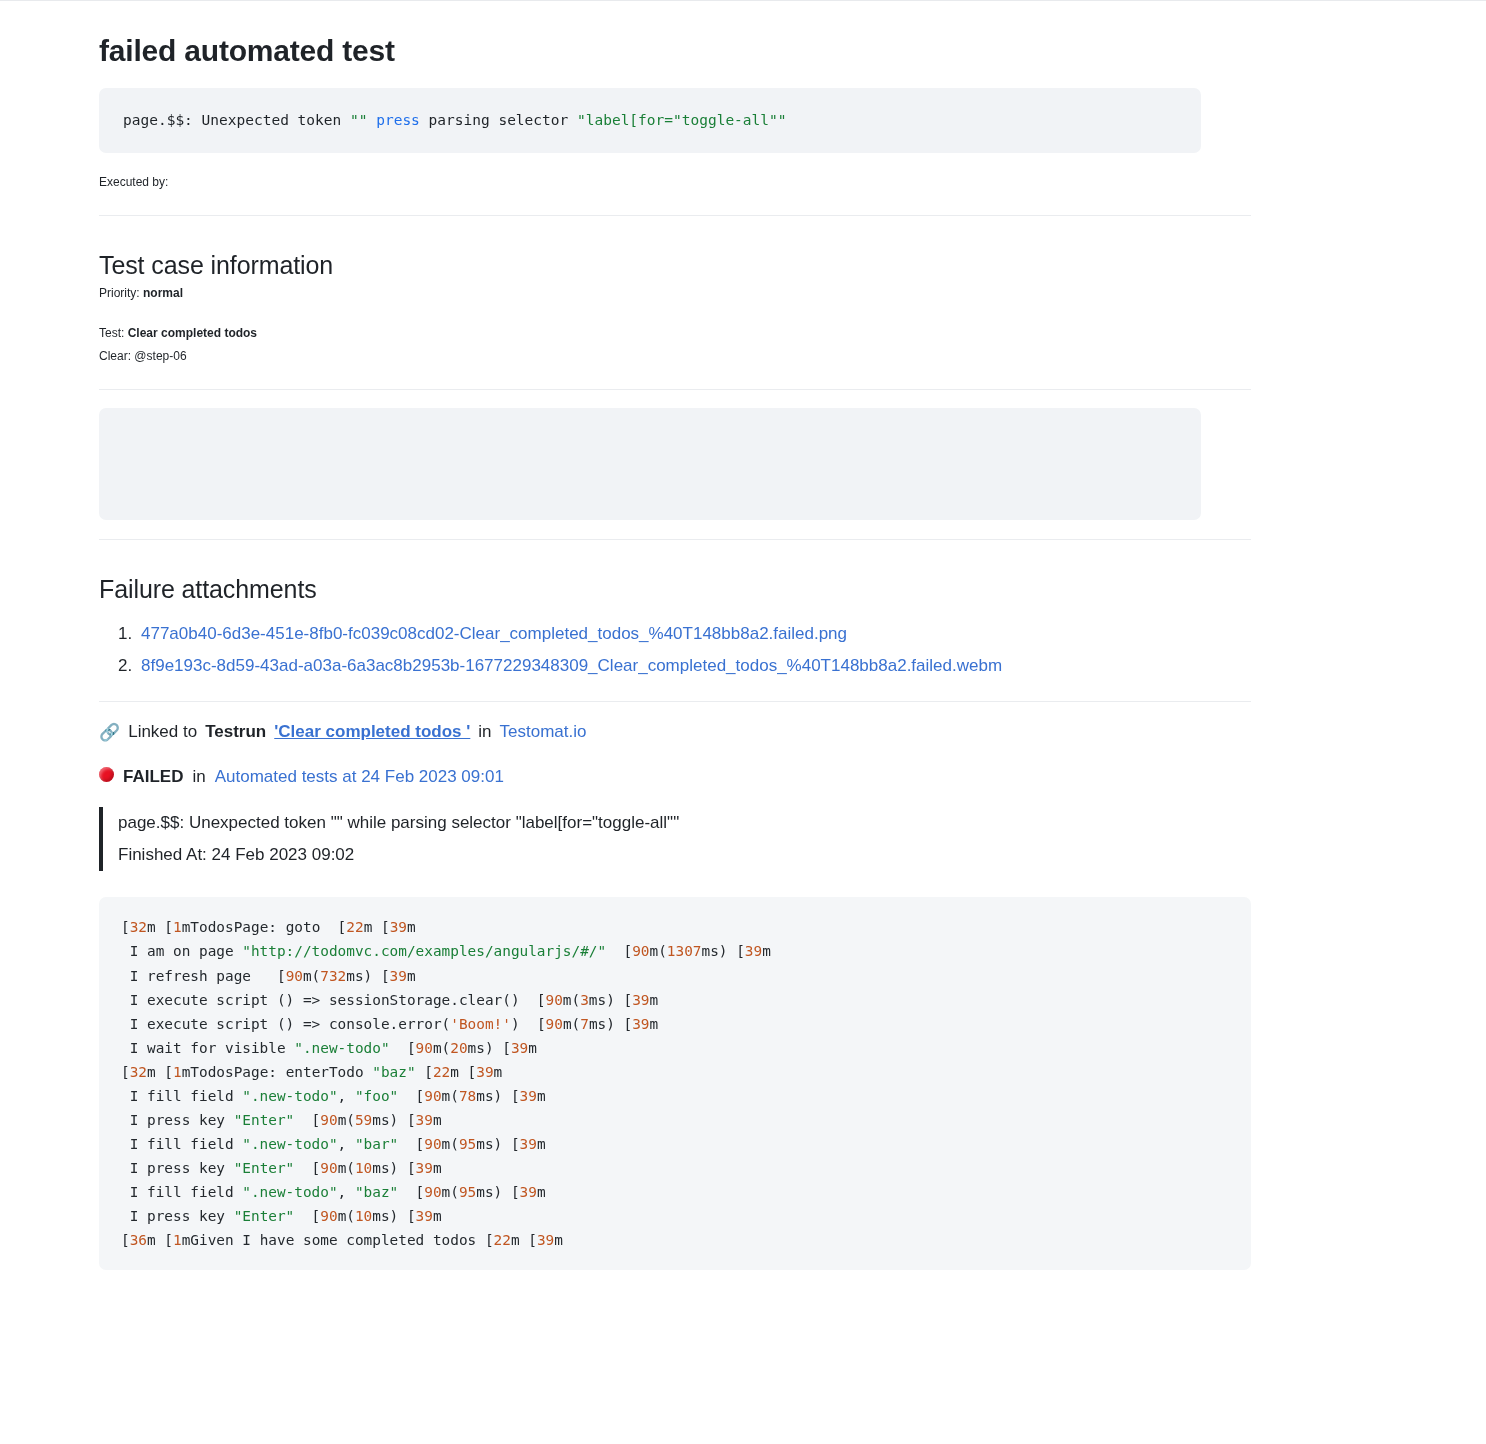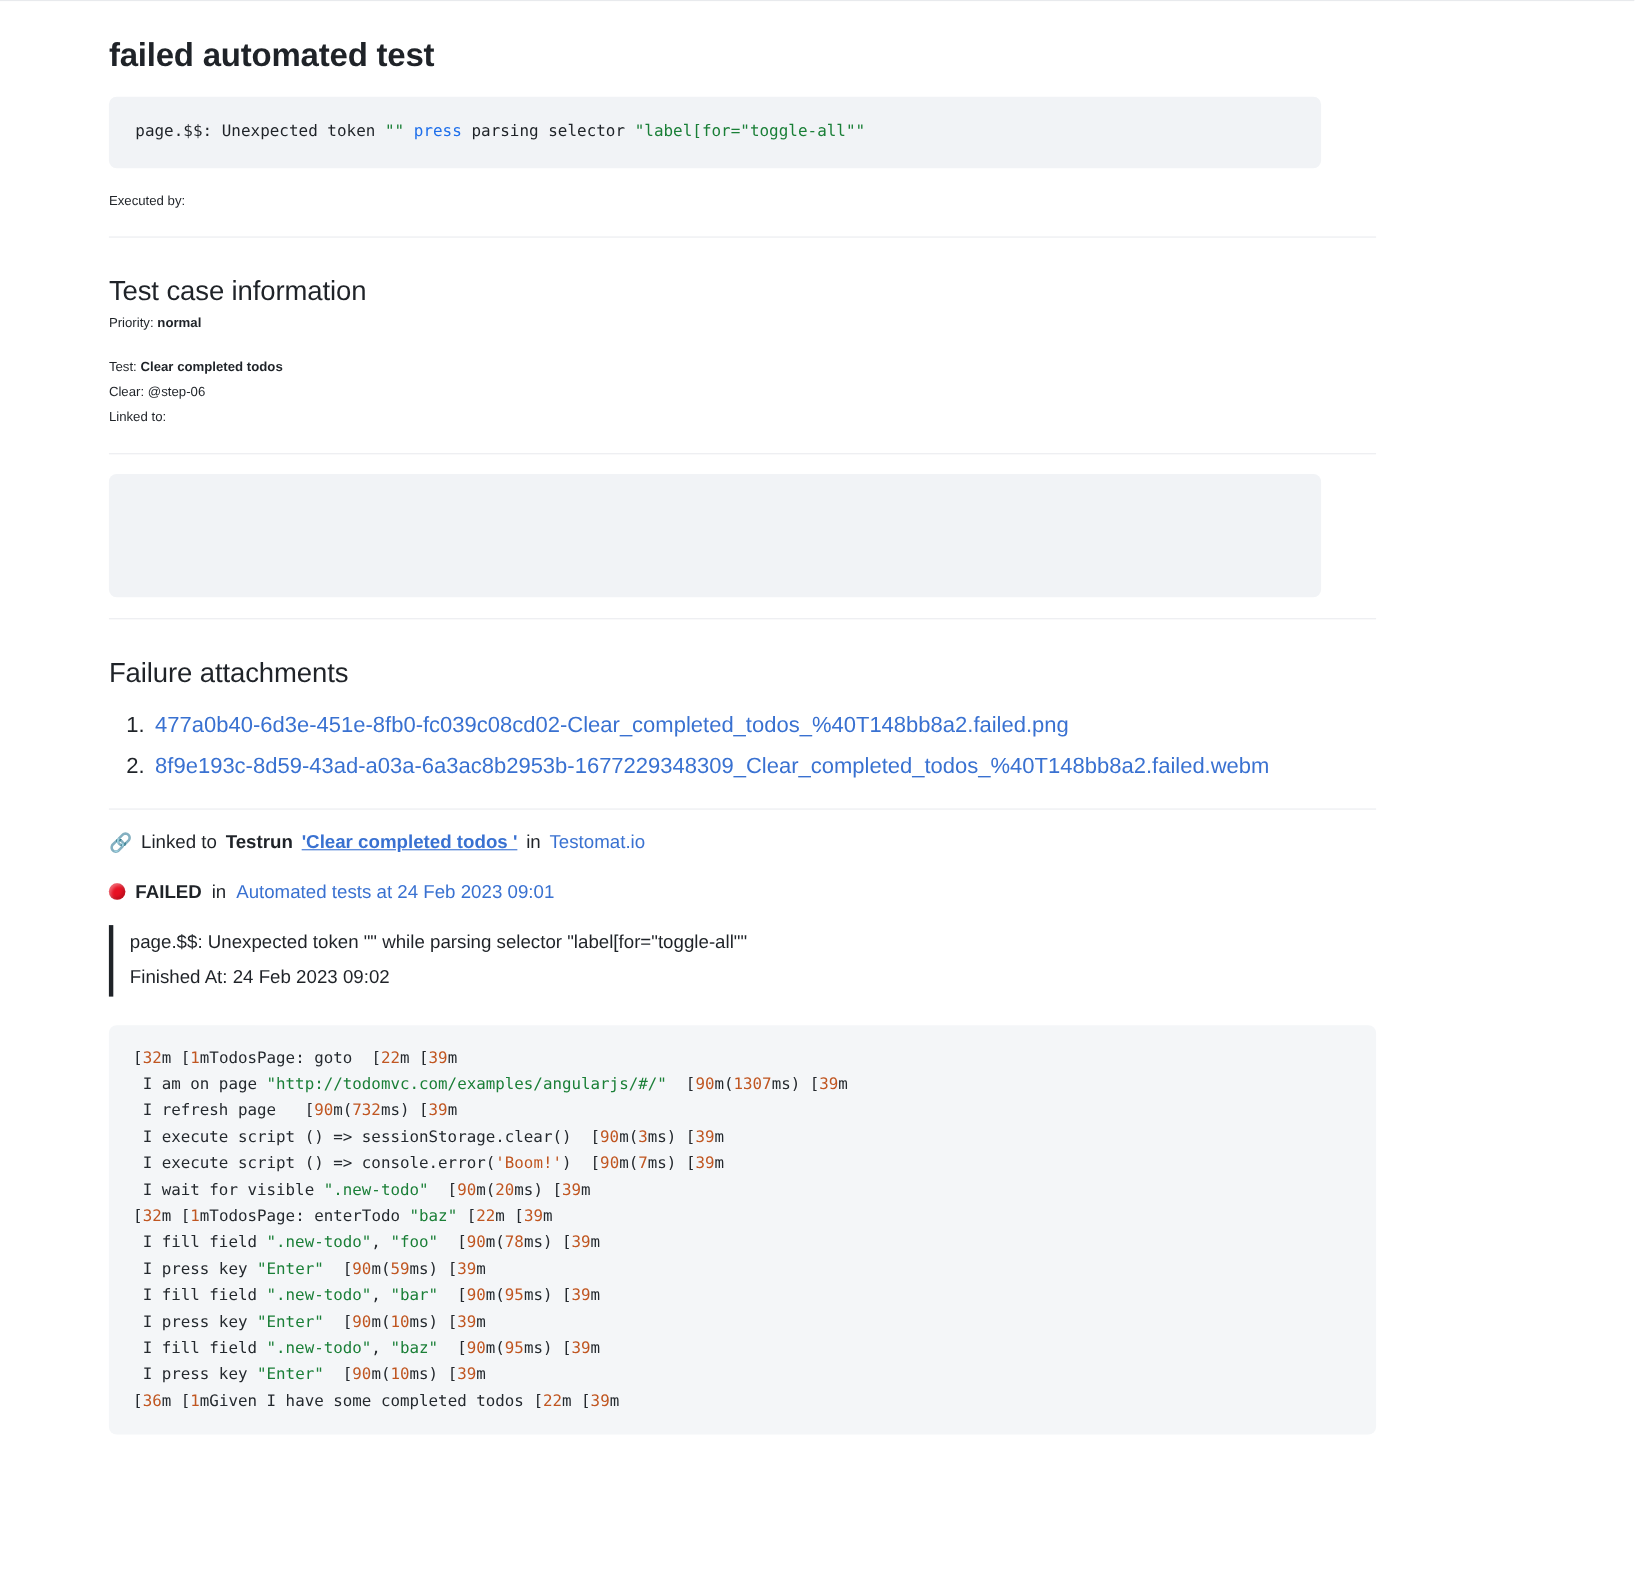--- a/index.html
+++ b/index.html
@@ -76,21 +76,21 @@
     border: 0;
     border-top: 1px solid #eaecef;
     margin: 21px 0 0 0;
     width: 1152px;
   }
   .rule.thin { margin-top: 19px; }
 
   ol.attachments {
     margin: 13px 0 0 0;
     padding-left: 38px;
-    font-size: 20px;
+    font-size: 17px;
     line-height: 1.88;
     color: #1f2328;
   }
   ol.attachments li { padding-left: 4px; }
   a.link {
     color: #3971d1;
     text-decoration: none;
   }
 
   .linked-row {
@@ -103,21 +103,20 @@
     gap: 8px;
   }
   .linked-row .emoji {
     font-size: 17px;
     line-height: 1;
   }
   .status-row {
     font-size: 17px;
     margin-top: 22px;
     display: flex;
-    align-items: center;
     gap: 9px;
     color: #1f2328;
   }
   .status-row .dot {
     width: 15px;
     height: 15px;
     border-radius: 50%;
     background: #e81123;
     display: inline-block;
     box-shadow: inset -2px -2px 3px rgba(0,0,0,.18), inset 2px 2px 3px rgba(255,255,255,.35);
@@ -167,21 +166,20 @@
 
   <p class="meta-line first">Executed by:</p>
 
   <hr class="rule">
 
   <h2 class="section-h tight">Test case information</h2>
 
   <p class="meta-line"><span>Priority:</span> <b>normal</b></p>
   <p class="meta-line first"><span>Test:</span> <b>Clear completed todos</b></p>
   <p class="meta-line"><span>Clear:</span> <span>@step-06</span></p>
-  <p class="meta-line">Linked to:</p>
 
   <hr class="rule">
 
 
   <div class="codebox empty"></div>
 
   <hr class="rule thin">
 
   <h2 class="section-h tight">Failure attachments</h2>
 

